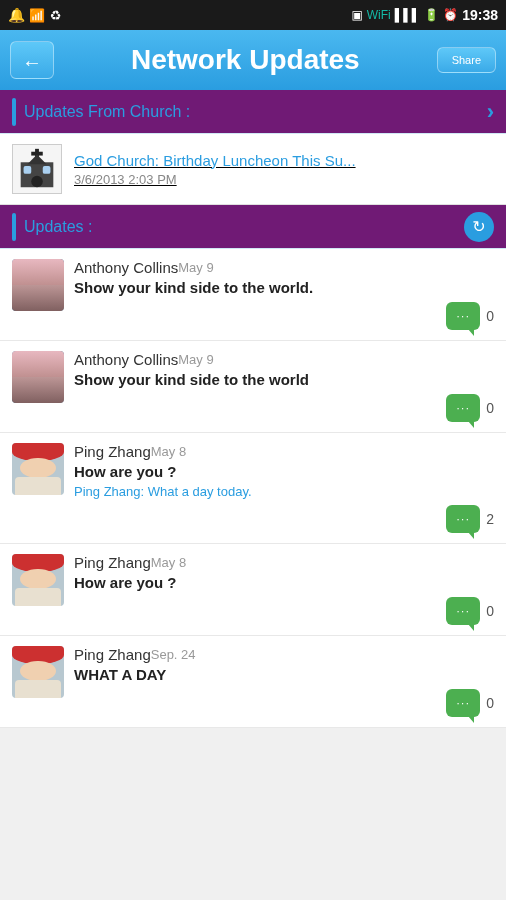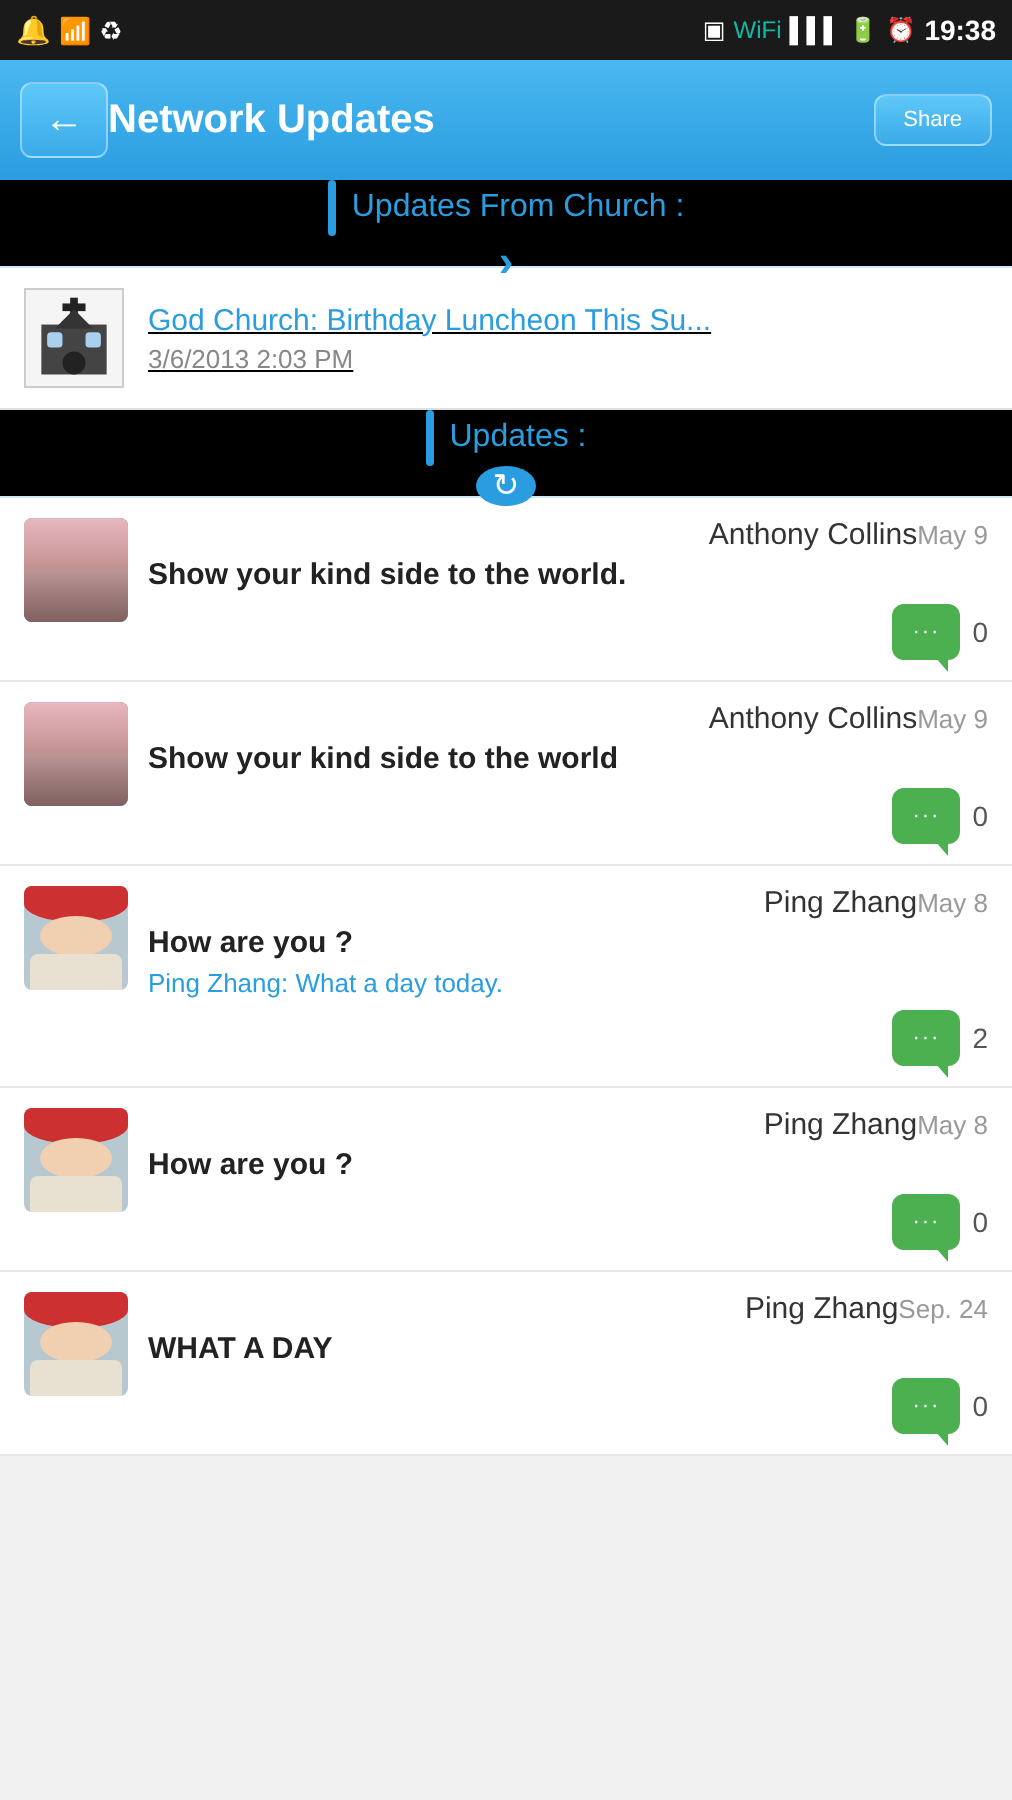--- a/index.html
+++ b/index.html
@@ -55,45 +55,44 @@
       justify-content: center;
       cursor: pointer;
     }
     .back-arrow {
       color: white;
       font-size: 20px;
       font-weight: bold;
     }
     .header-title {
       color: white;
-      font-size: 20px;
+      font-size: 28px;
       font-weight: bold;
       flex: 1;
-      text-align: left;
+      text-align: center;
     }
     .share-btn {
       background: linear-gradient(180deg, #5ec8f8 0%, #3aaae8 100%);
       border-radius: 6px;
       border: 1px solid rgba(255,255,255,0.4);
       padding: 6px 14px;
       color: white;
       font-size: 11px;
       cursor: pointer;
     }
 
     
     .section-header {
-      background: #000000;
+      background: #701a75;
       height: 44px;
       display: flex;
       align-items: center;
       justify-content: space-between;
       padding: 0 12px;
       border-bottom: 1px solid #d0e8f5;
-      flex-direction: column;
     }
     .section-header-left {
       display: flex;
       align-items: center;
       gap: 8px;
     }
     .section-bar {
       width: 4px;
       height: 28px;
       background: #2a9de0;
@@ -164,21 +163,21 @@
       border-radius: 4px;
       flex-shrink: 0;
       overflow: hidden;
       background: #ccc;
     }
     .update-content {
       flex: 1;
     }
     .update-header-row {
       display: flex;
-      justify-content: flex-end;
+      justify-content: flex-start;
       align-items: center;
       margin-bottom: 3px;
     }
     .update-name {
       color: #333;
       font-size: 15px;
     }
     .update-date {
       color: #999;
       font-size: 13px;

